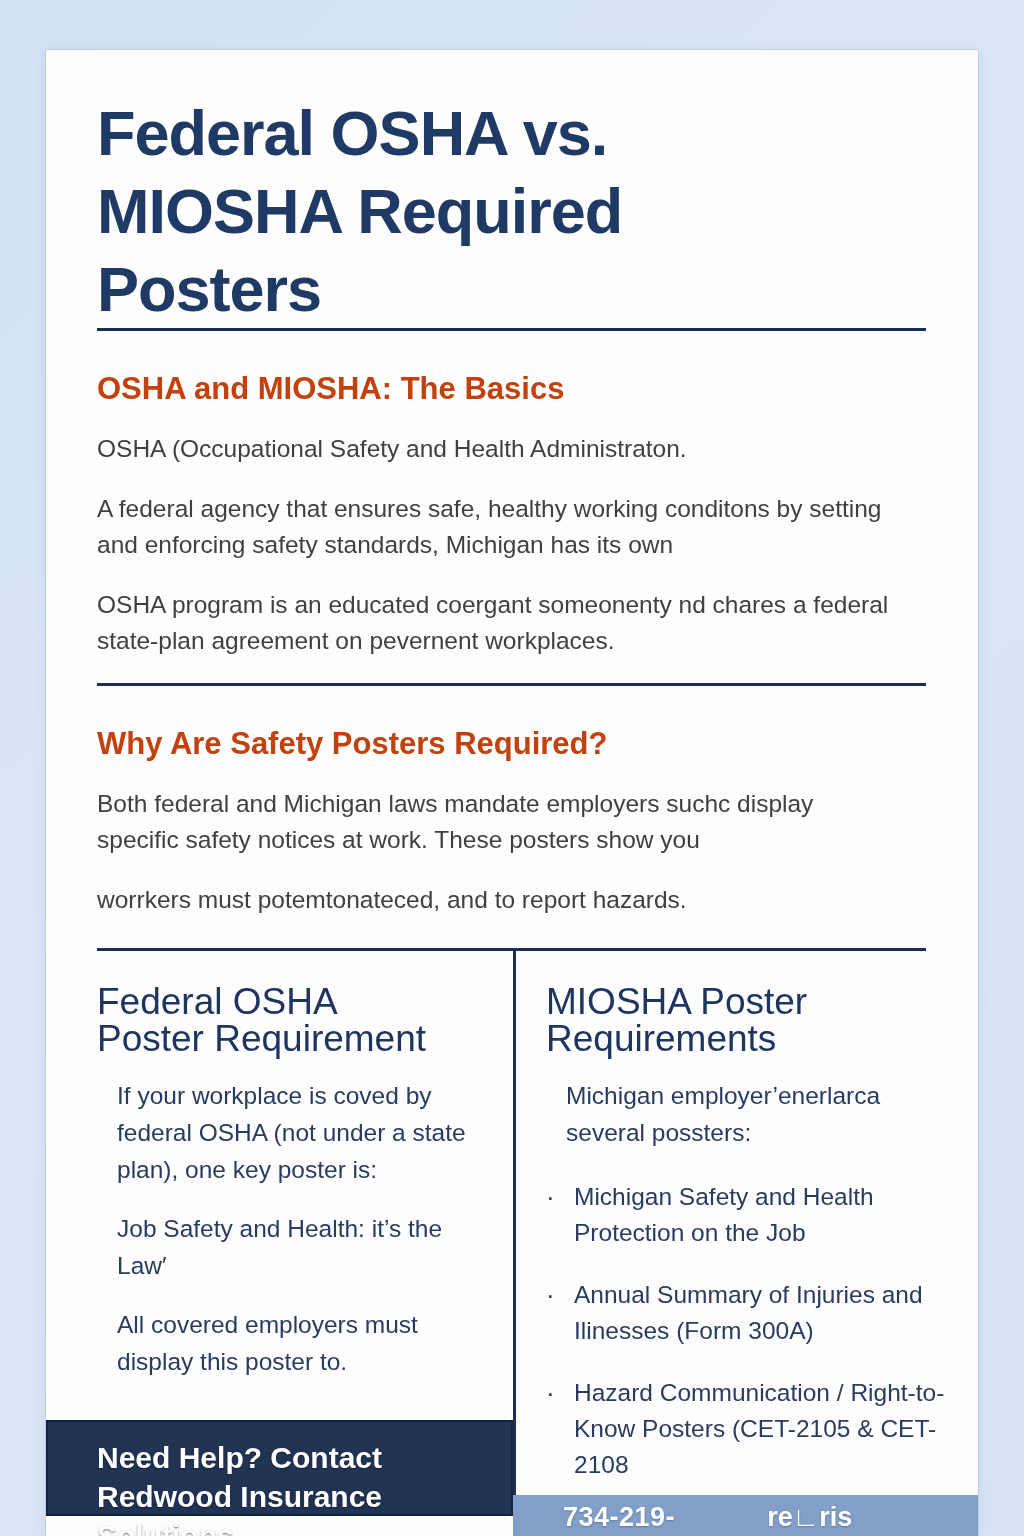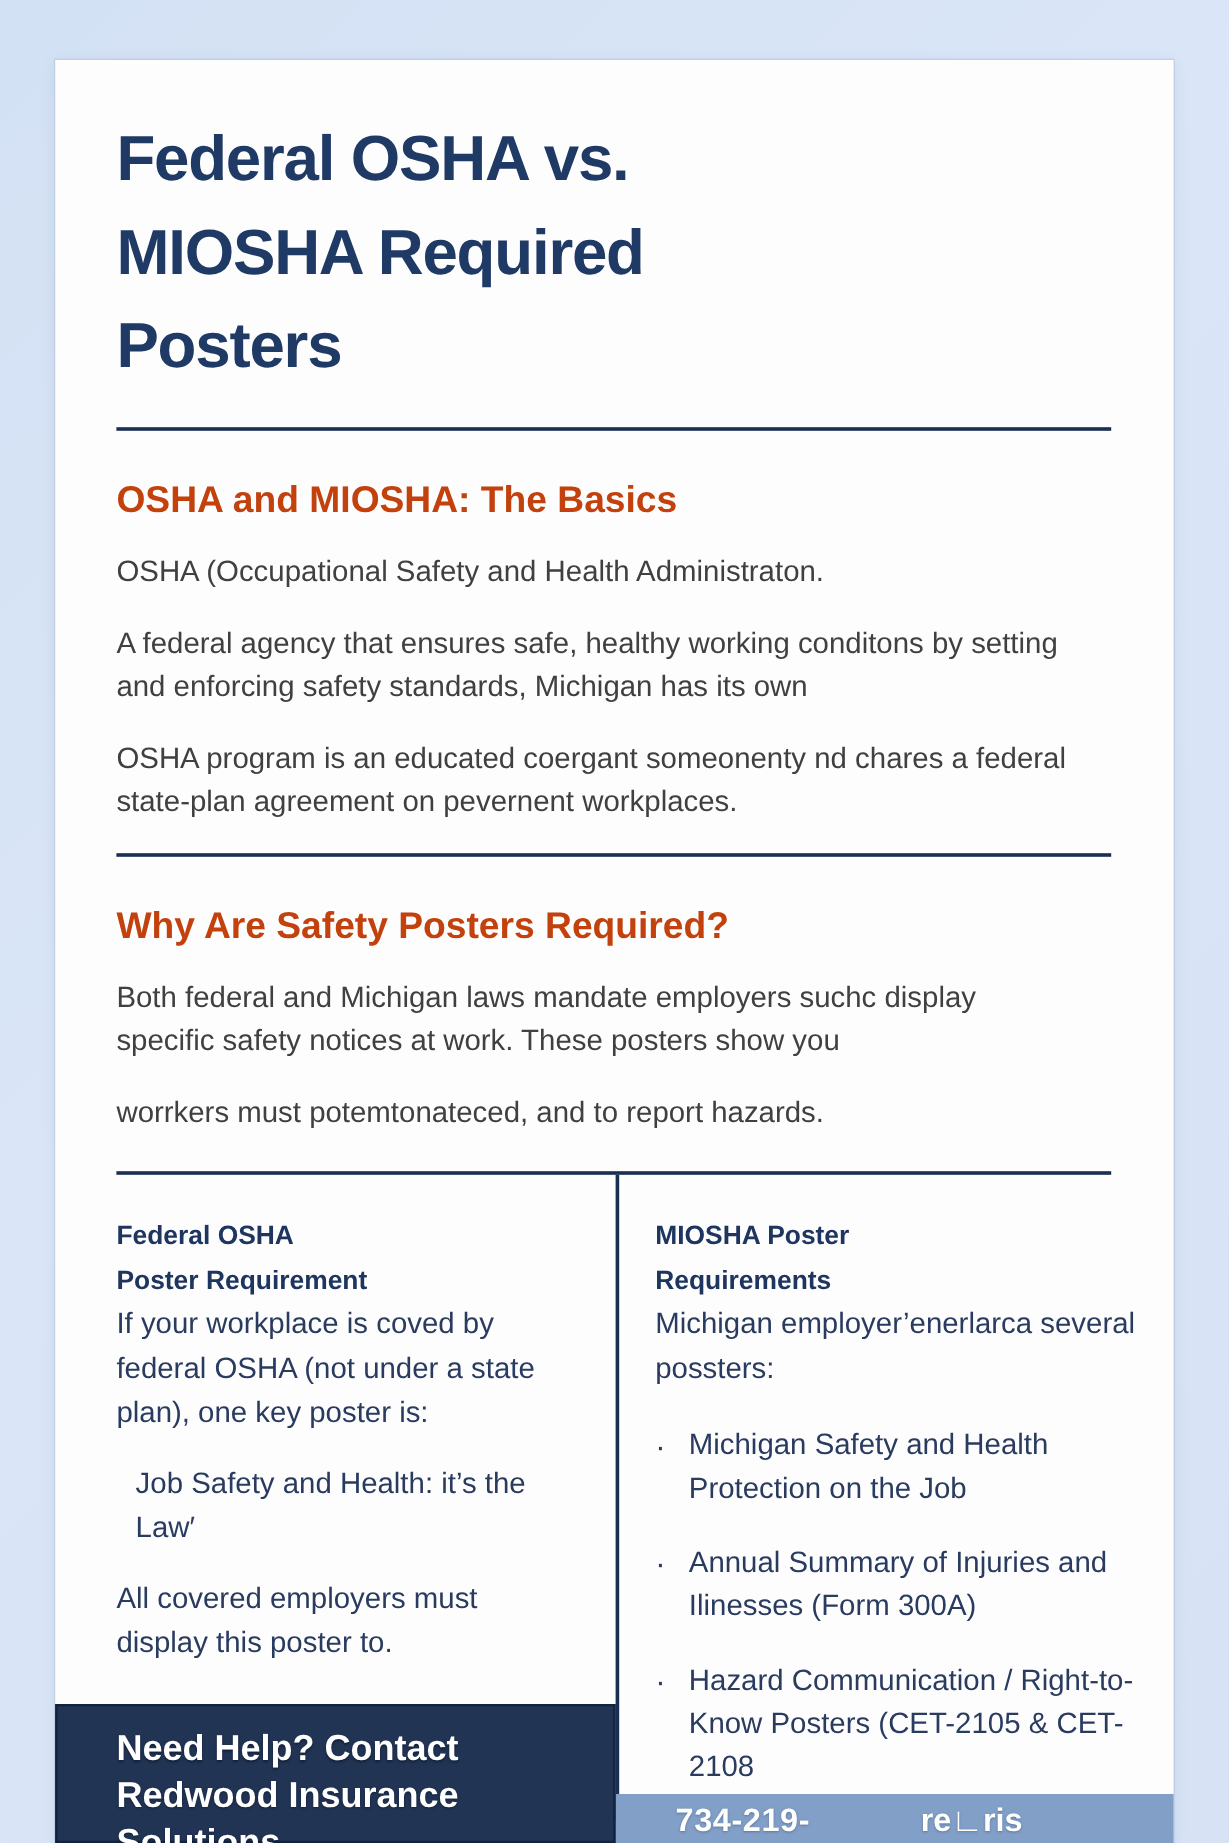--- a/index.html
+++ b/index.html
@@ -22,25 +22,24 @@
     width: 932px;
     bottom: 0;
     background: #fdfdfd;
     box-shadow: 0 0 0 1px rgba(150,170,200,0.28), 0 2px 10px rgba(110,140,180,0.18);
   }
   .content {
     padding: 44px 52px 0 51px;
   }
   .title {
     color: #203a66;
-    font-size: 53px;
+    font-size: 63px;
     line-height: 78px;
     font-weight: bold;
     letter-spacing: -1px;
-    margin-bottom: 28px;
   }
   .title span { display: block; }
   .rule {
     height: 3px;
     background: #1b2f52;
     border: none;
   }
   .section-heading {
     color: #c2410c;
     font-size: 31px;
@@ -70,30 +69,32 @@
     padding-right: 40px;
   }
   .col-right {
     flex: 1;
     border-left: 3px solid #1b2f52;
     padding-left: 30px;
     padding-right: 16px;
   }
   .col-heading {
     color: #1e3560;
-    font-size: 22px;
+    font-size: 37px;
     line-height: 37px;
-    font-weight: bold;
+    font-weight: normal;
+    margin-bottom: 20px;
   }
   .col-heading span { display: block; }
   .col p {
     color: #2a3b60;
     font-size: 24.5px;
     line-height: 37px;
     margin-bottom: 22px;
+    margin-left: 20px;
   }
   .quote { margin-left: 16px; }
   ul.poster-list {
     list-style: none;
     margin-top: 28px;
   }
   ul.poster-list li {
     display: flex;
     color: #2a3b60;
     font-size: 24.5px;
@@ -104,21 +105,21 @@
     width: 28px;
     flex: 0 0 28px;
     font-size: 26px;
     color: #2a3b60;
   }
   .footer-navy {
     position: absolute;
     left: 46px;
     top: 1420px;
     width: 467px;
-    height: 116px;
+    height: 96px;
     background: #223454;
     border: 2px solid #12233f;
     padding: 16px 0 0 49px;
     z-index: 3;
   }
   .footer-navy div {
     color: #ffffff;
     font-size: 30px;
     line-height: 39px;
     font-weight: bold;

